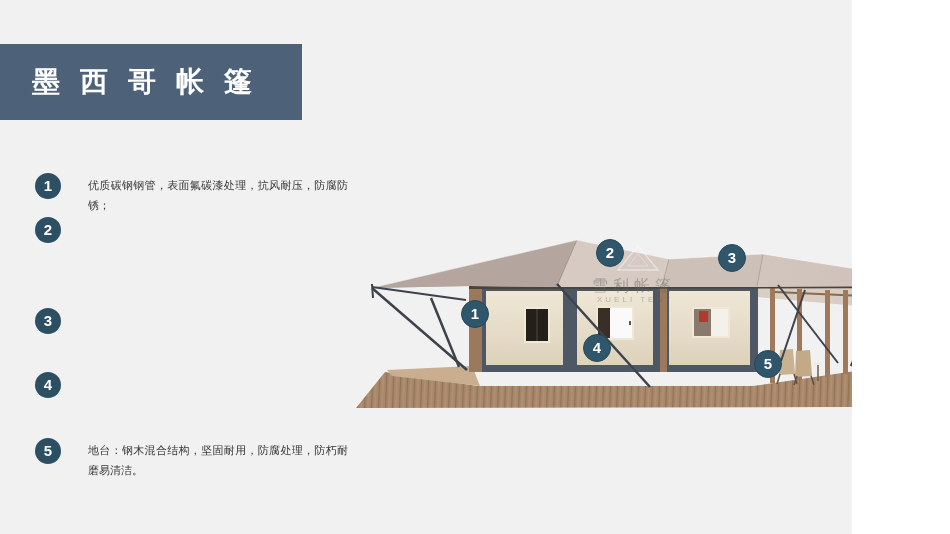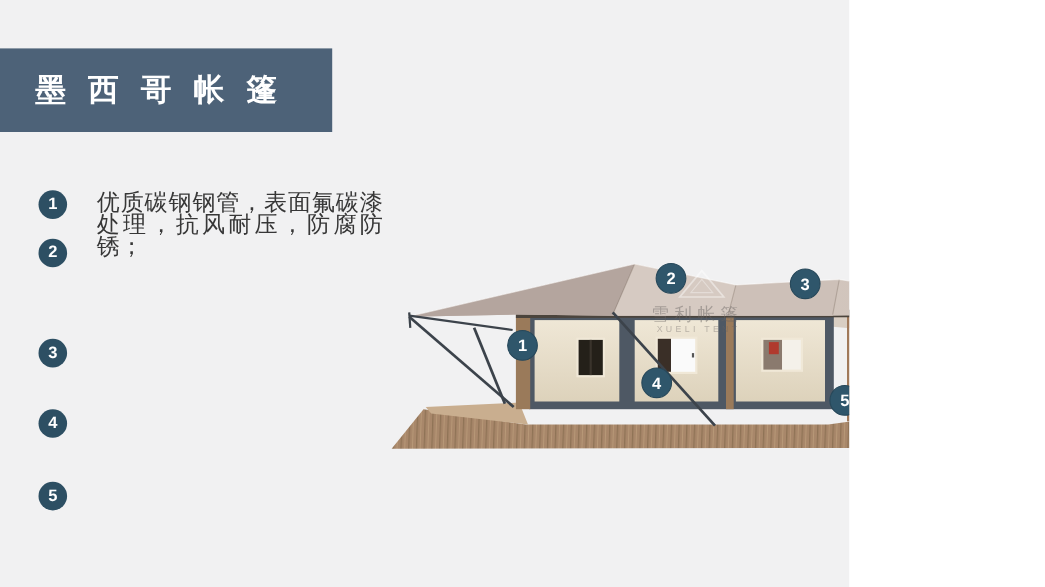--- a/index.html
+++ b/index.html
@@ -1,17 +1,17 @@
 <!DOCTYPE html>
 <html><head>
 <meta charset="utf-8">
 <style>
   html,body{margin:0;padding:0;}
   .page{
-    position:relative;width:772px;height:534px;overflow:hidden;
+    position:relative;width:852px;height:534px;overflow:hidden;
     background:#f1f1f2;
     font-family:"Liberation Sans","DejaVu Sans",sans-serif;
   }
   
   .banner{
     position:absolute;left:0;top:44px;width:302px;height:76px;
     background:#4d6278;
   }
   .banner-title{
     color:#ffffff;font-size:28px;font-weight:bold;
@@ -20,21 +20,21 @@
   }
   
   .feature{position:absolute;left:35px;width:315px;}
   .feature-badge{
     position:absolute;left:0;top:0;width:26px;height:26px;border-radius:50%;
     background:#2d4f63;color:#fff;font-size:15px;font-weight:bold;
     text-align:center;line-height:26px;
   }
   .feature-text{
     margin-left:53px;margin-top:2px;width:260px;
-    font-size:21px;line-height:20px;color:#373737;text-align:justify;
+    font-size:11px;line-height:20px;color:#373737;text-align:justify;
   }
   .f1{top:173px}.f2{top:217px}.f3{top:308px}.f4{top:372px}.f5{top:438px}
   
   .tent-svg{position:absolute;left:350px;top:225px;width:600px;height:195px;}
   .callout-text{fill:#ffffff;font-size:15px;font-weight:bold;}
   .wm-cn{fill:rgba(105,100,98,0.45);font-size:16px;letter-spacing:5px;}
   .wm-en{fill:rgba(105,100,98,0.40);font-size:8px;letter-spacing:3px;}
 </style>
 </head>
 <body>
@@ -53,20 +53,21 @@
     <div class="feature-badge">2</div>
   </div>
   <div class="feature f3">
     <div class="feature-badge">3</div>
   </div>
   <div class="feature f4">
     <div class="feature-badge">4</div>
   </div>
   <div class="feature f5">
     <div class="feature-badge">5</div>
+    <div class="feature-text">地台：钢木混合结构，坚固耐用，防腐处理，防朽耐磨易清洁。</div>
   </div>
 
   <svg class="tent-svg" viewBox="350 225 600 195">
     <defs>
       <pattern id="planks" width="7" height="40" patternUnits="userSpaceOnUse" patternTransform="rotate(2)">
         <rect width="7" height="40" fill="#a8876a"></rect>
         <rect x="0" width="1.2" height="40" fill="#8f7356"></rect>
         <rect x="3.6" width="0.8" height="40" fill="#b99a79"></rect>
       </pattern>
       <linearGradient id="wallGrad" x1="0" y1="0" x2="0" y2="1">

